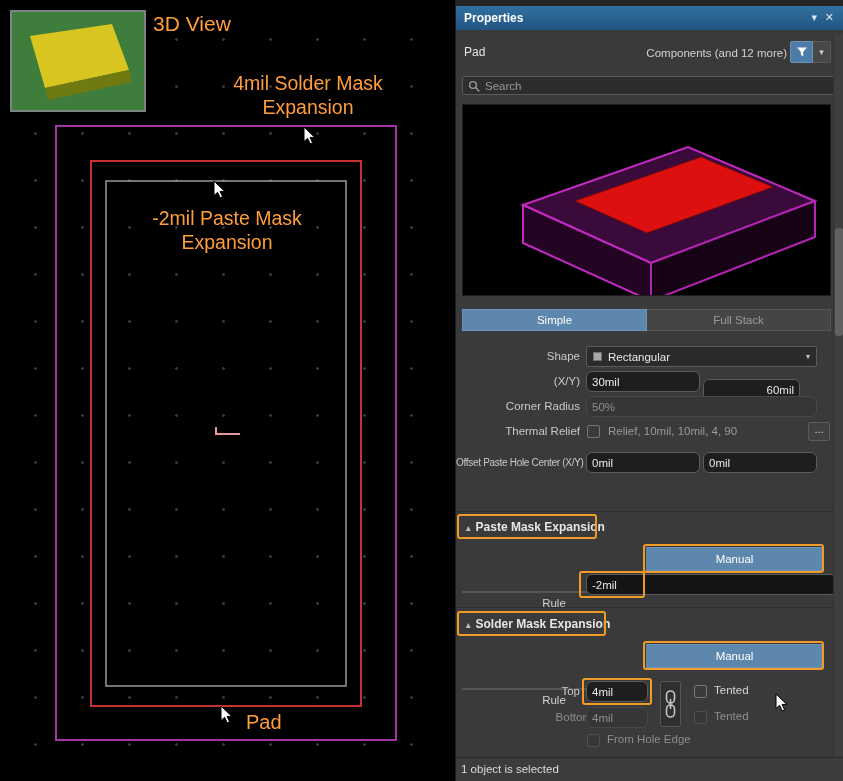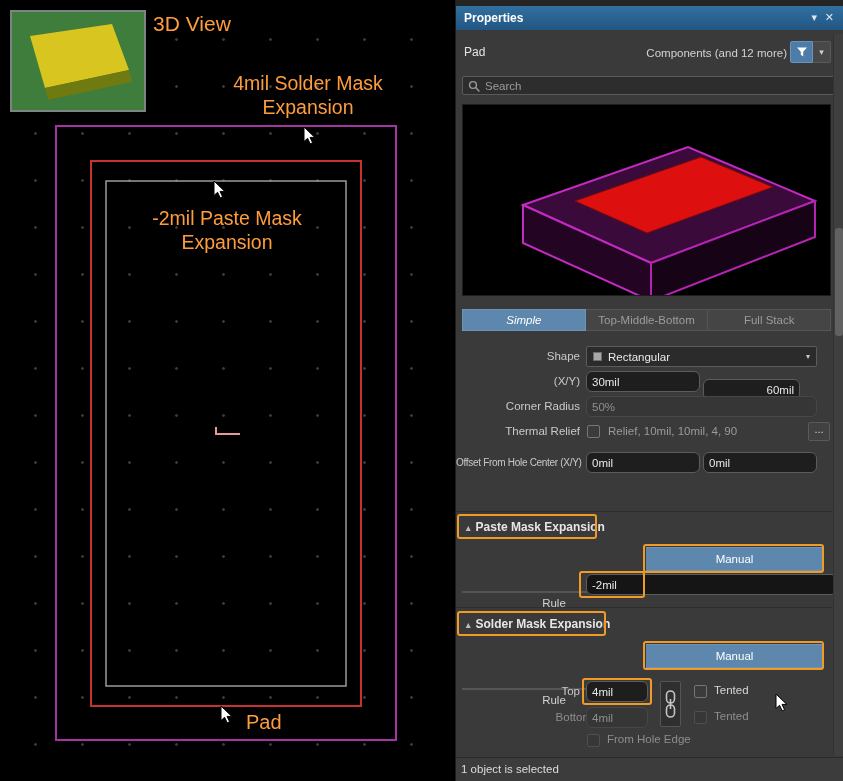--- a/index.html
+++ b/index.html
@@ -38,21 +38,21 @@
   #search { position:absolute; left:6px; top:76px; width:420px; height:19px; background:#2d2d2d; border:1px solid #5a5a5a; border-radius:2px; }
   #search svg { position:absolute; left:5px; top:3px; }
   #search input { position:absolute; left:22px; top:0; width:340px; height:17px; background:transparent; border:none; outline:none; color:#e0e0e0; font-size:11.5px; font-family:inherit; }
   #search input::placeholder { color:#9a9a9a; }
 
   #preview { position:absolute; left:6px; top:104px; width:369px; height:192px; background:#000; border:1px solid #1d1d1d; }
 
   #tabs { position:absolute; left:6px; top:309px; width:369px; height:22px; display:flex; }
   .tab { flex:1; text-align:center; line-height:20px; font-size:11.5px; background:#454545; color:#9c9c9c; border:1px solid #555; border-left:none; }
   .tab:first-child { border-left:1px solid #555; }
-  .tab.sel { background:#5d87ac; color:#fff; border-color:#6b94b8;font-style:italic; }
+  .tab.sel { background:#5d87ac; color:#fff; border-color:#6b94b8; }
 
   .row { position:absolute; left:0; width:378px; height:22px;padding-left:40px; }
   .lbl { position:absolute; left:0; width:124px; text-align:right; font-size:11.5px; color:#c9c9c9; line-height:21px; white-space:nowrap; }
   .lbl.dim { color:#8d8d8d;margin-left:12px; }
   .lbl-offset { font-size:10px; letter-spacing:-0.3px; }
   input.fld { position:absolute; height:21px; background:#1e1e1e; border:1px solid #5c5c5c; border-radius:6px; color:#e8e8e8; font-size:11.5px; font-family:inherit; padding:0 5px; outline:none; }
   input.fld.dis { background:#363636; color:#8f8f8f; border-color:#474747; }
   .dd { position:absolute; left:130px; top:0; width:231px; height:21px; background:#2b2b2b; border:1px solid #5c5c5c; border-radius:2px; display:flex; align-items:center; padding:0 6px; color:#e8e8e8; font-size:11.5px; }
   .sq-icon { width:9px; height:9px; background:#a8a8a8; border:1px solid #6e6e6e; margin-right:6px; }
   .dd .caret { margin-left:auto; font-size:8px; color:#c8c8c8; }
@@ -164,21 +164,20 @@
         <rect x="0" y="0" width="367" height="190" fill="#000000"></rect>
         <polygon points="60,100 225,42 352,96 188,158" fill="#3a0a3a" stroke="#c22ac2" stroke-width="2"></polygon>
         <polygon points="60,100 188,158 188,196 60,138" fill="#230523" stroke="#c22ac2" stroke-width="2"></polygon>
         <polygon points="188,158 352,96 352,132 188,196" fill="#160316" stroke="#b324b3" stroke-width="2"></polygon>
         <polygon points="112,96 238,52 310,82 184,128" fill="#dd0f0f" stroke="#7a0b0b" stroke-width="1"></polygon>
       </svg>
     </div>
 
     <div id="tabs">
       <div class="tab sel">Simple</div>
-      <div class="tab">Top-Middle-Bottom</div>
       <div class="tab">Full Stack</div>
     </div>
 
     <div class="row" id="row-shape">
       <div class="lbl">Shape</div>
       <div class="dd">
         <span class="sq-icon"></span>
         <span>Rectangular</span>
         <span class="caret">▾</span>
       </div>
@@ -196,21 +195,21 @@
     </div>
 
     <div class="row" id="row-thermal">
       <div class="lbl">Thermal Relief</div>
       <div class="cb" style="left:131px; top:4px;"></div>
       <div id="thermal-text">Relief, 10mil, 10mil, 4, 90</div>
       <div id="more-btn">...</div>
     </div>
 
     <div class="row" id="row-offset">
-      <div class="lbl lbl-offset">Offset From Hole Center (X/Y)</div>
+      <div class="lbl lbl-offset">Offset Paste Hole Center (X/Y)</div>
       <input class="fld" style="left: 130px; top: 0px; width: 114px;" value="0mil">
       <input class="fld" style="left: 247px; top: 0px; width: 114px;" value="0mil">
     </div>
 
     <div class="sep" id="sep1"></div>
 
     <div class="sechdr" id="pm-header">
       <span class="tri">▴</span><span></span><span>Paste Mask Expansion</span>
     </div>
     <div class="btnrow" id="pm-btnrow">

